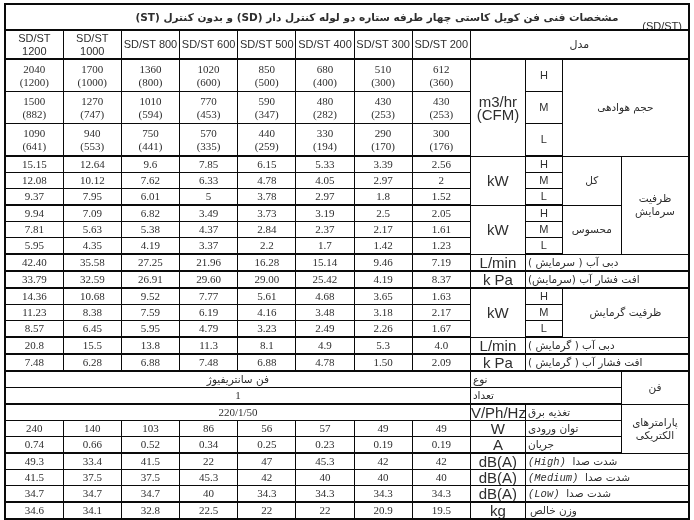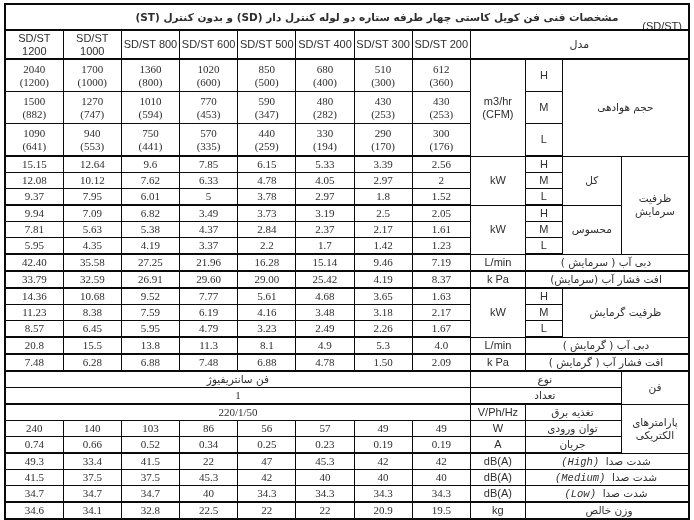--- a/index.html
+++ b/index.html
@@ -8,23 +8,23 @@
   td{border:1px solid #0a0a0a;text-align:center;vertical-align:middle;padding:0;font-size:11px;line-height:13px;height:15px;overflow:hidden;}
   tr.b2 td{border-bottom-width:2px;}
   table{border:2px solid #0a0a0a;}
   .title-cell{height:24px;border-bottom-width:2px;position:relative;font-weight:bold;font-size:11.5px;direction:rtl;}
   .code{position:absolute;left:auto;right:6px;top:4px;font-weight:normal;font-family:"Liberation Sans","DejaVu Sans",sans-serif;font-size:11px;margin-top:11px;}
   .title-text{display:inline-block;padding-left:60px;}
   tr.hdr td{height:27px;font-size:11px;}
   tr.air td{height:31px;}
   .pre{white-space:pre-line;}
   .fa{direction:rtl;font-size:10.5px;font-family:"DejaVu Sans","Liberation Serif",sans-serif;}
-  .r{text-align:center;padding-left:2px;padding-right:4px;margin-top:24px;}
-  .lft{text-align:center;padding-left:4px;}
-  .unit{font-family:"Liberation Sans","DejaVu Sans",sans-serif;font-size:11px;}
+  .r{text-align:left;padding-left:2px;padding-right:4px;margin-top:24px;}
+  .lft{text-align:left;padding-left:4px;}
+  .unit{font-family:"Liberation Sans","DejaVu Sans",sans-serif;font-size:15px;}
   .spd{font-family:"Liberation Sans","DejaVu Sans",sans-serif;}
   .it{font-style:italic;font-family:Liberation Mono, monospace;}
 </style>
 </head>
 <body>
 
 <div class="page">
 <table>
   <colgroup>
     <col style="width:57px">

